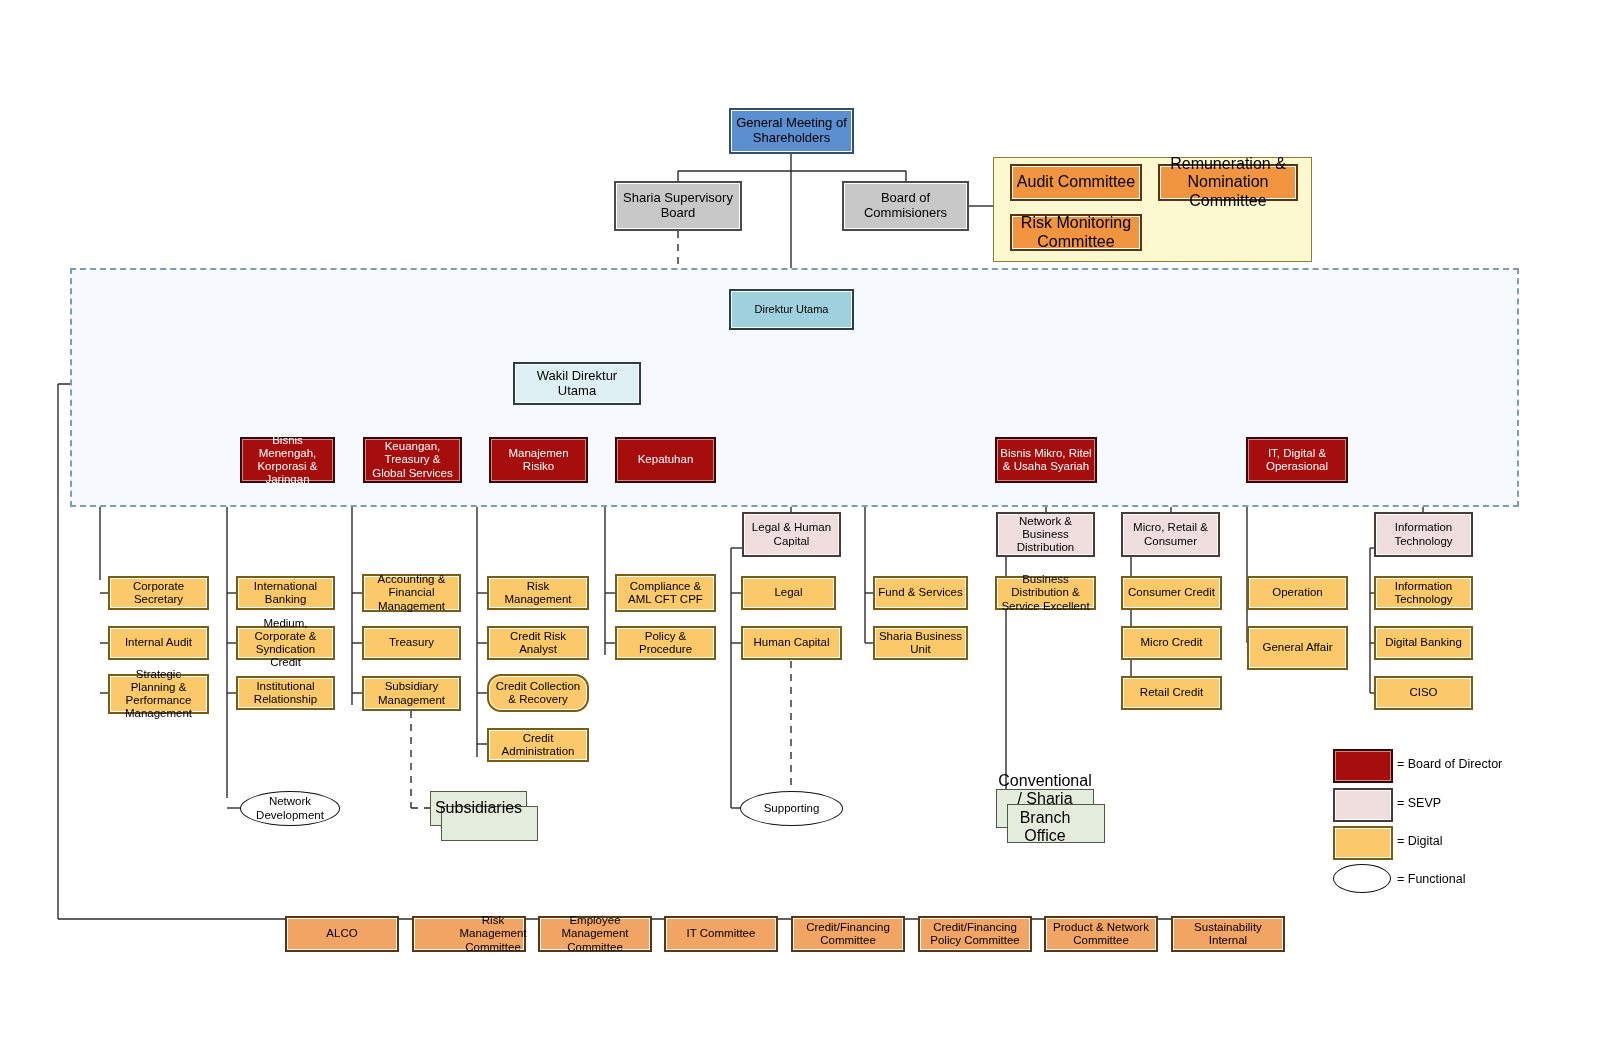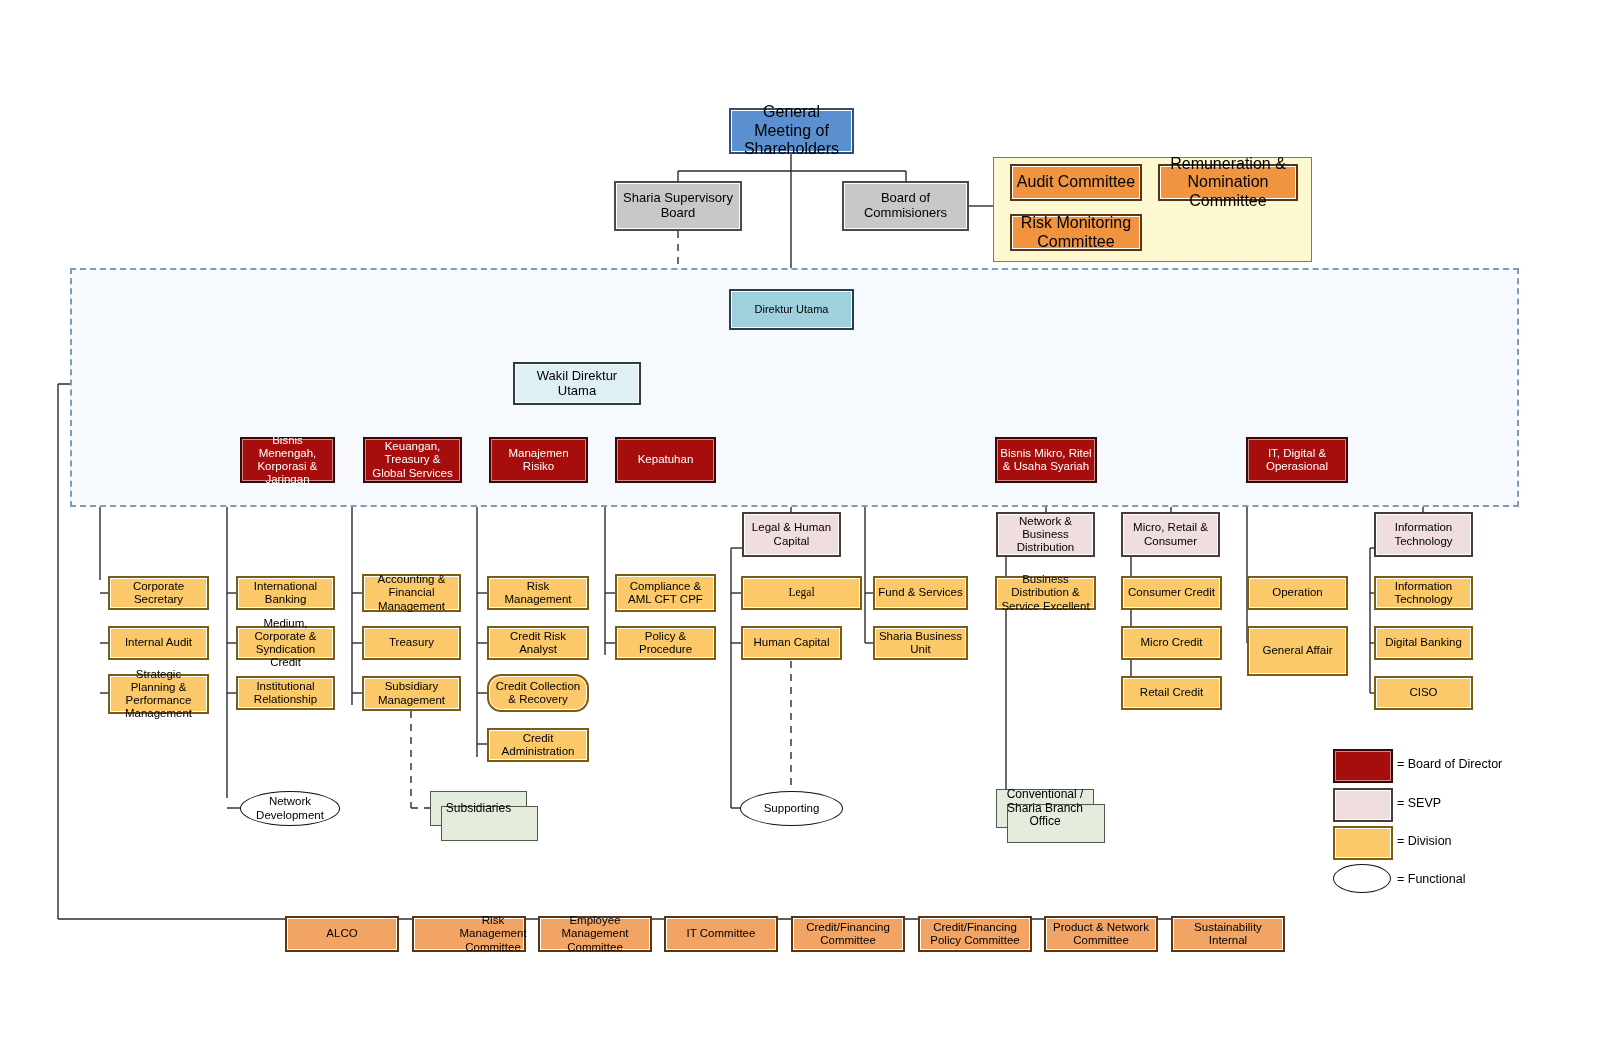--- a/index.html
+++ b/index.html
@@ -5,38 +5,38 @@
   html,body{margin:0;padding:0;background:#ffffff;}
   body{font-family:"Liberation Sans","DejaVu Sans",sans-serif;}
   #canvas{position:relative;width:1600px;height:1059px;overflow:hidden;background:#ffffff;}
   #wires{position:absolute;left:0;top:0;width:1600px;height:1059px;pointer-events:none;}
 
   .node{position:absolute;box-sizing:border-box;display:flex;align-items:center;
         justify-content:center;text-align:center;line-height:1.15;z-index:5;}
   .node span{display:block;padding:0 3px;}
 
   .shareholders{background:#5b8fd0;border:2px solid #2f4f73;
-     box-shadow:0 0 0 1px #ffffff inset;color:#000;font-size:16px;}
+     box-shadow:0 0 0 1px #ffffff inset;color:#000;font-size:13px;}
   .grey{background:#c8c8c8;border:2px solid #4a4a4a;
      box-shadow:0 0 0 1px #ffffff inset;color:#000;font-size:13px;}
   .dirut{background:#9ed0dd;border:2px solid #2c3e45;
      box-shadow:0 0 0 1px #ffffff inset;color:#000;font-size:11px;}
   .wadirut{background:#dff0f5;border:2px solid #2c3e45;
      box-shadow:0 0 0 1px #ffffff inset;color:#000;font-size:13px;}
   .bod{background:#a60e0e;border:2px solid #3b0606;
      box-shadow:0 0 0 1px #c98b8b inset;color:#ffffff;font-size:11.5px;}
   .sevp{background:#f0dede;border:2px solid #4a3b3b;
      box-shadow:0 0 0 1px #ffffff inset;color:#000;font-size:11.5px;}
   .div{background:#fcc96a;border:2px solid #7a5c12;
      box-shadow:0 0 0 1px #ffffff inset;color:#000;font-size:11.5px;}
   .cmte{background:#f0943f;border:2px solid #5e3410;
      box-shadow:0 0 0 1px #ffffff inset;color:#000;font-size:16px;}
   .cmte2{background:#f2a465;border:2px solid #5e3410;
      box-shadow:0 0 0 1px #ffffff inset;color:#000;font-size:11.5px;}
-  .green{background:#e3ecdd;border:1.5px solid #4f5b46;color:#000;font-size:12px;}
+  .green{background:#e3ecdd;border:1.5px solid #4f5b46;color:#000;font-size:16px;}
   .green.stack:before{content:"";position:absolute;left:10px;top:14px;width:100%;
      height:100%;background:#e3ecdd;border:1.5px solid #4f5b46;z-index:-1;}
   .oval{background:#ffffff;border:1.5px solid #111;border-radius:50%;
      color:#000;font-size:11.5px;}
 
   .committee-panel{position:absolute;background:#fcf8cf;border:1.5px solid #8a7f2e;
      z-index:2;}
   .dashed-region{position:absolute;border:2px dashed #7d9cb5;background:#f6f9fd;
      z-index:1;}
 
@@ -291,21 +291,21 @@
     <span>Credit Administration</span>
   </div>
 
   <div class="node div" style="left:615px;top:574px;width:101px;height:38px;">
     <span>Compliance &amp; AML CFT CPF</span>
   </div>
   <div class="node div" style="left:615px;top:626px;width:101px;height:34px;">
     <span>Policy &amp; Procedure</span>
   </div>
 
-  <div class="node div" style="left:741px;top:576px;width:121px;height:34px;font-family:Liberation Serif, serif;">
+  <div class="node div" style="left:741px;top:576px;width:95px;height:34px;">
     <span>Legal</span>
   </div>
   <div class="node div" style="left:741px;top:626px;width:101px;height:34px;">
     <span>Human Capital</span>
   </div>
 
   <div class="node div" style="left:873px;top:576px;width:95px;height:34px;">
     <span>Fund &amp; Services</span>
   </div>
   <div class="node div" style="left:873px;top:626px;width:95px;height:34px;">
@@ -322,21 +322,21 @@
   <div class="node div" style="left:1121px;top:626px;width:101px;height:34px;">
     <span>Micro Credit</span>
   </div>
   <div class="node div" style="left:1121px;top:676px;width:101px;height:34px;">
     <span>Retail Credit</span>
   </div>
 
   <div class="node div" style="left:1247px;top:576px;width:101px;height:34px;">
     <span>Operation</span>
   </div>
-  <div class="node div" style="left:1247px;top:626px;width:101px;height:50px;">
+  <div class="node div" style="left:1247px;top:626px;width:101px;height:44px;">
     <span>General Affair</span>
   </div>
 
   <div class="node div" style="left:1374px;top:576px;width:99px;height:34px;">
     <span>Information Technology</span>
   </div>
   <div class="node div" style="left:1374px;top:626px;width:99px;height:34px;">
     <span>Digital Banking</span>
   </div>
   <div class="node div" style="left:1374px;top:676px;width:99px;height:34px;">
@@ -382,18 +382,18 @@
     <span>Sustainability Internal</span>
   </div>
 
   <div class="legend-sw bod" style="left:1333px;top:749px;"></div>
   <div class="legend-lbl" style="left:1397px;top:749px;">= Board of Director</div>
 
   <div class="legend-sw sevp" style="left:1333px;top:788px;"></div>
   <div class="legend-lbl" style="left:1397px;top:788px;">= SEVP</div>
 
   <div class="legend-sw div" style="left:1333px;top:826px;"></div>
-  <div class="legend-lbl" style="left:1397px;top:826px;">= Division</div>
+  <div class="legend-lbl" style="left:1397px;top:826px;">= Digital</div>
 
   <div class="legend-oval" style="left:1333px;top:864px;"></div>
   <div class="legend-lbl" style="left:1397px;top:864px;">= Functional</div>
 
 </div>
 
 </body></html>

